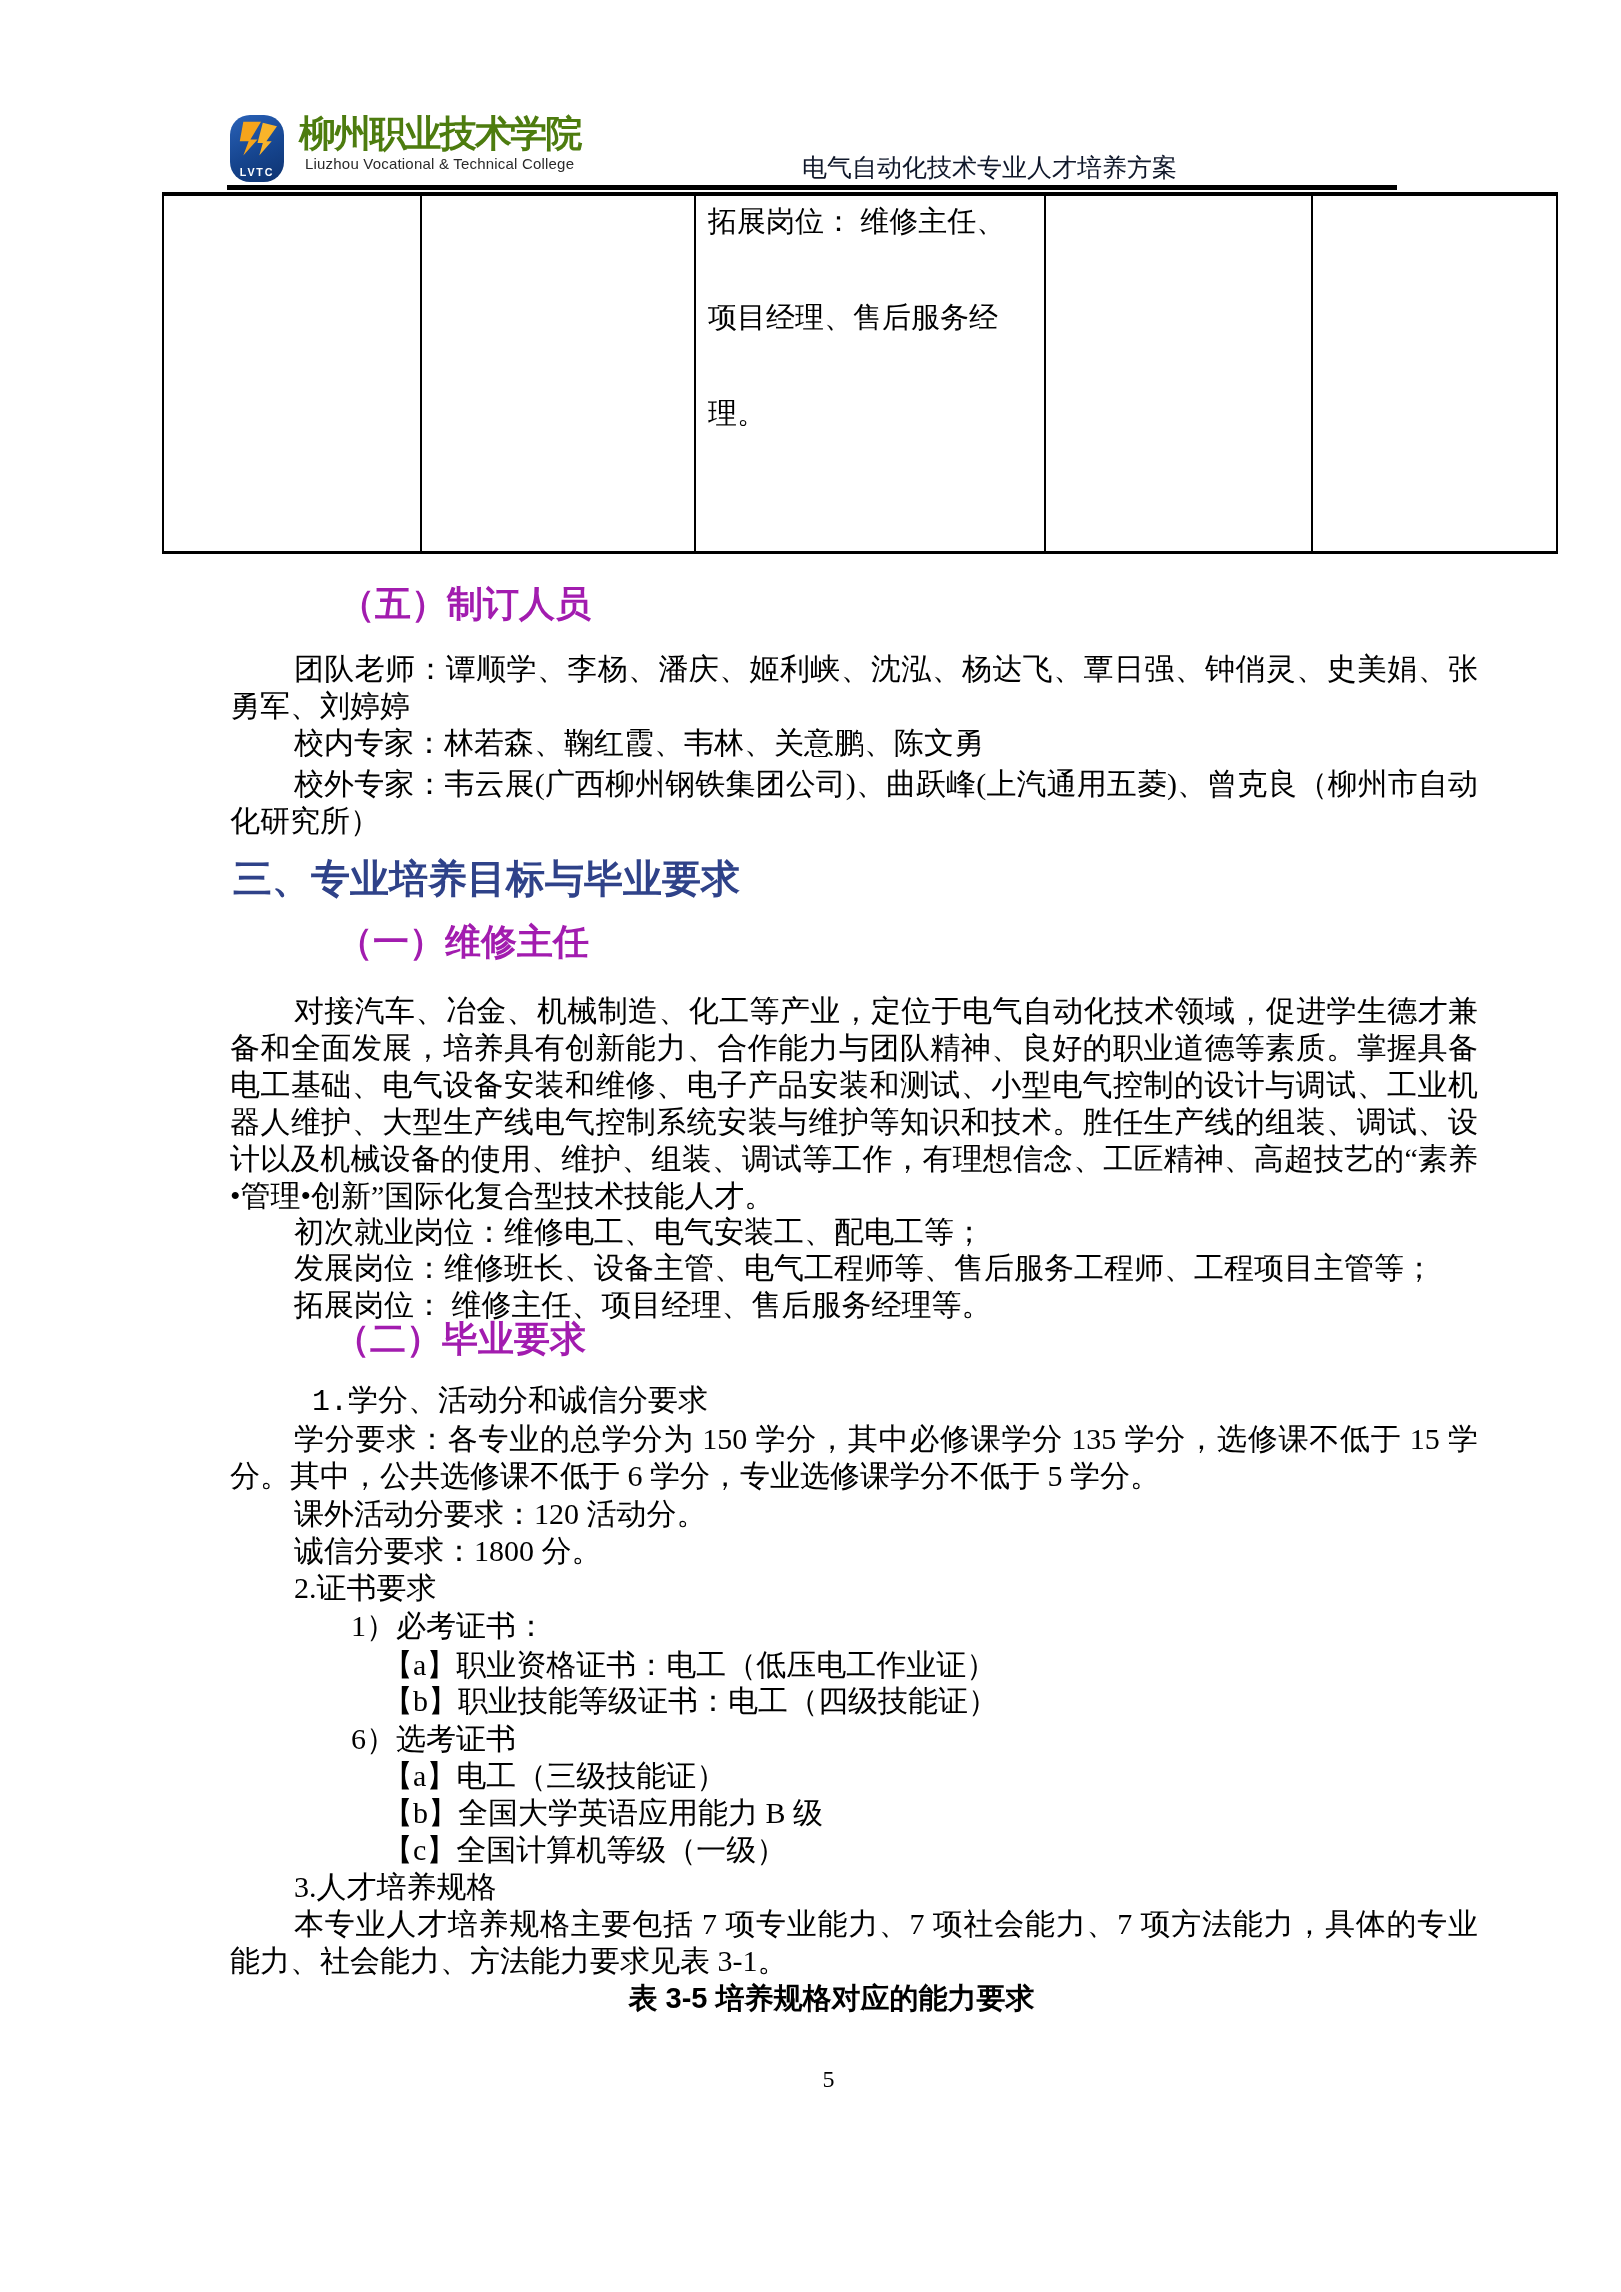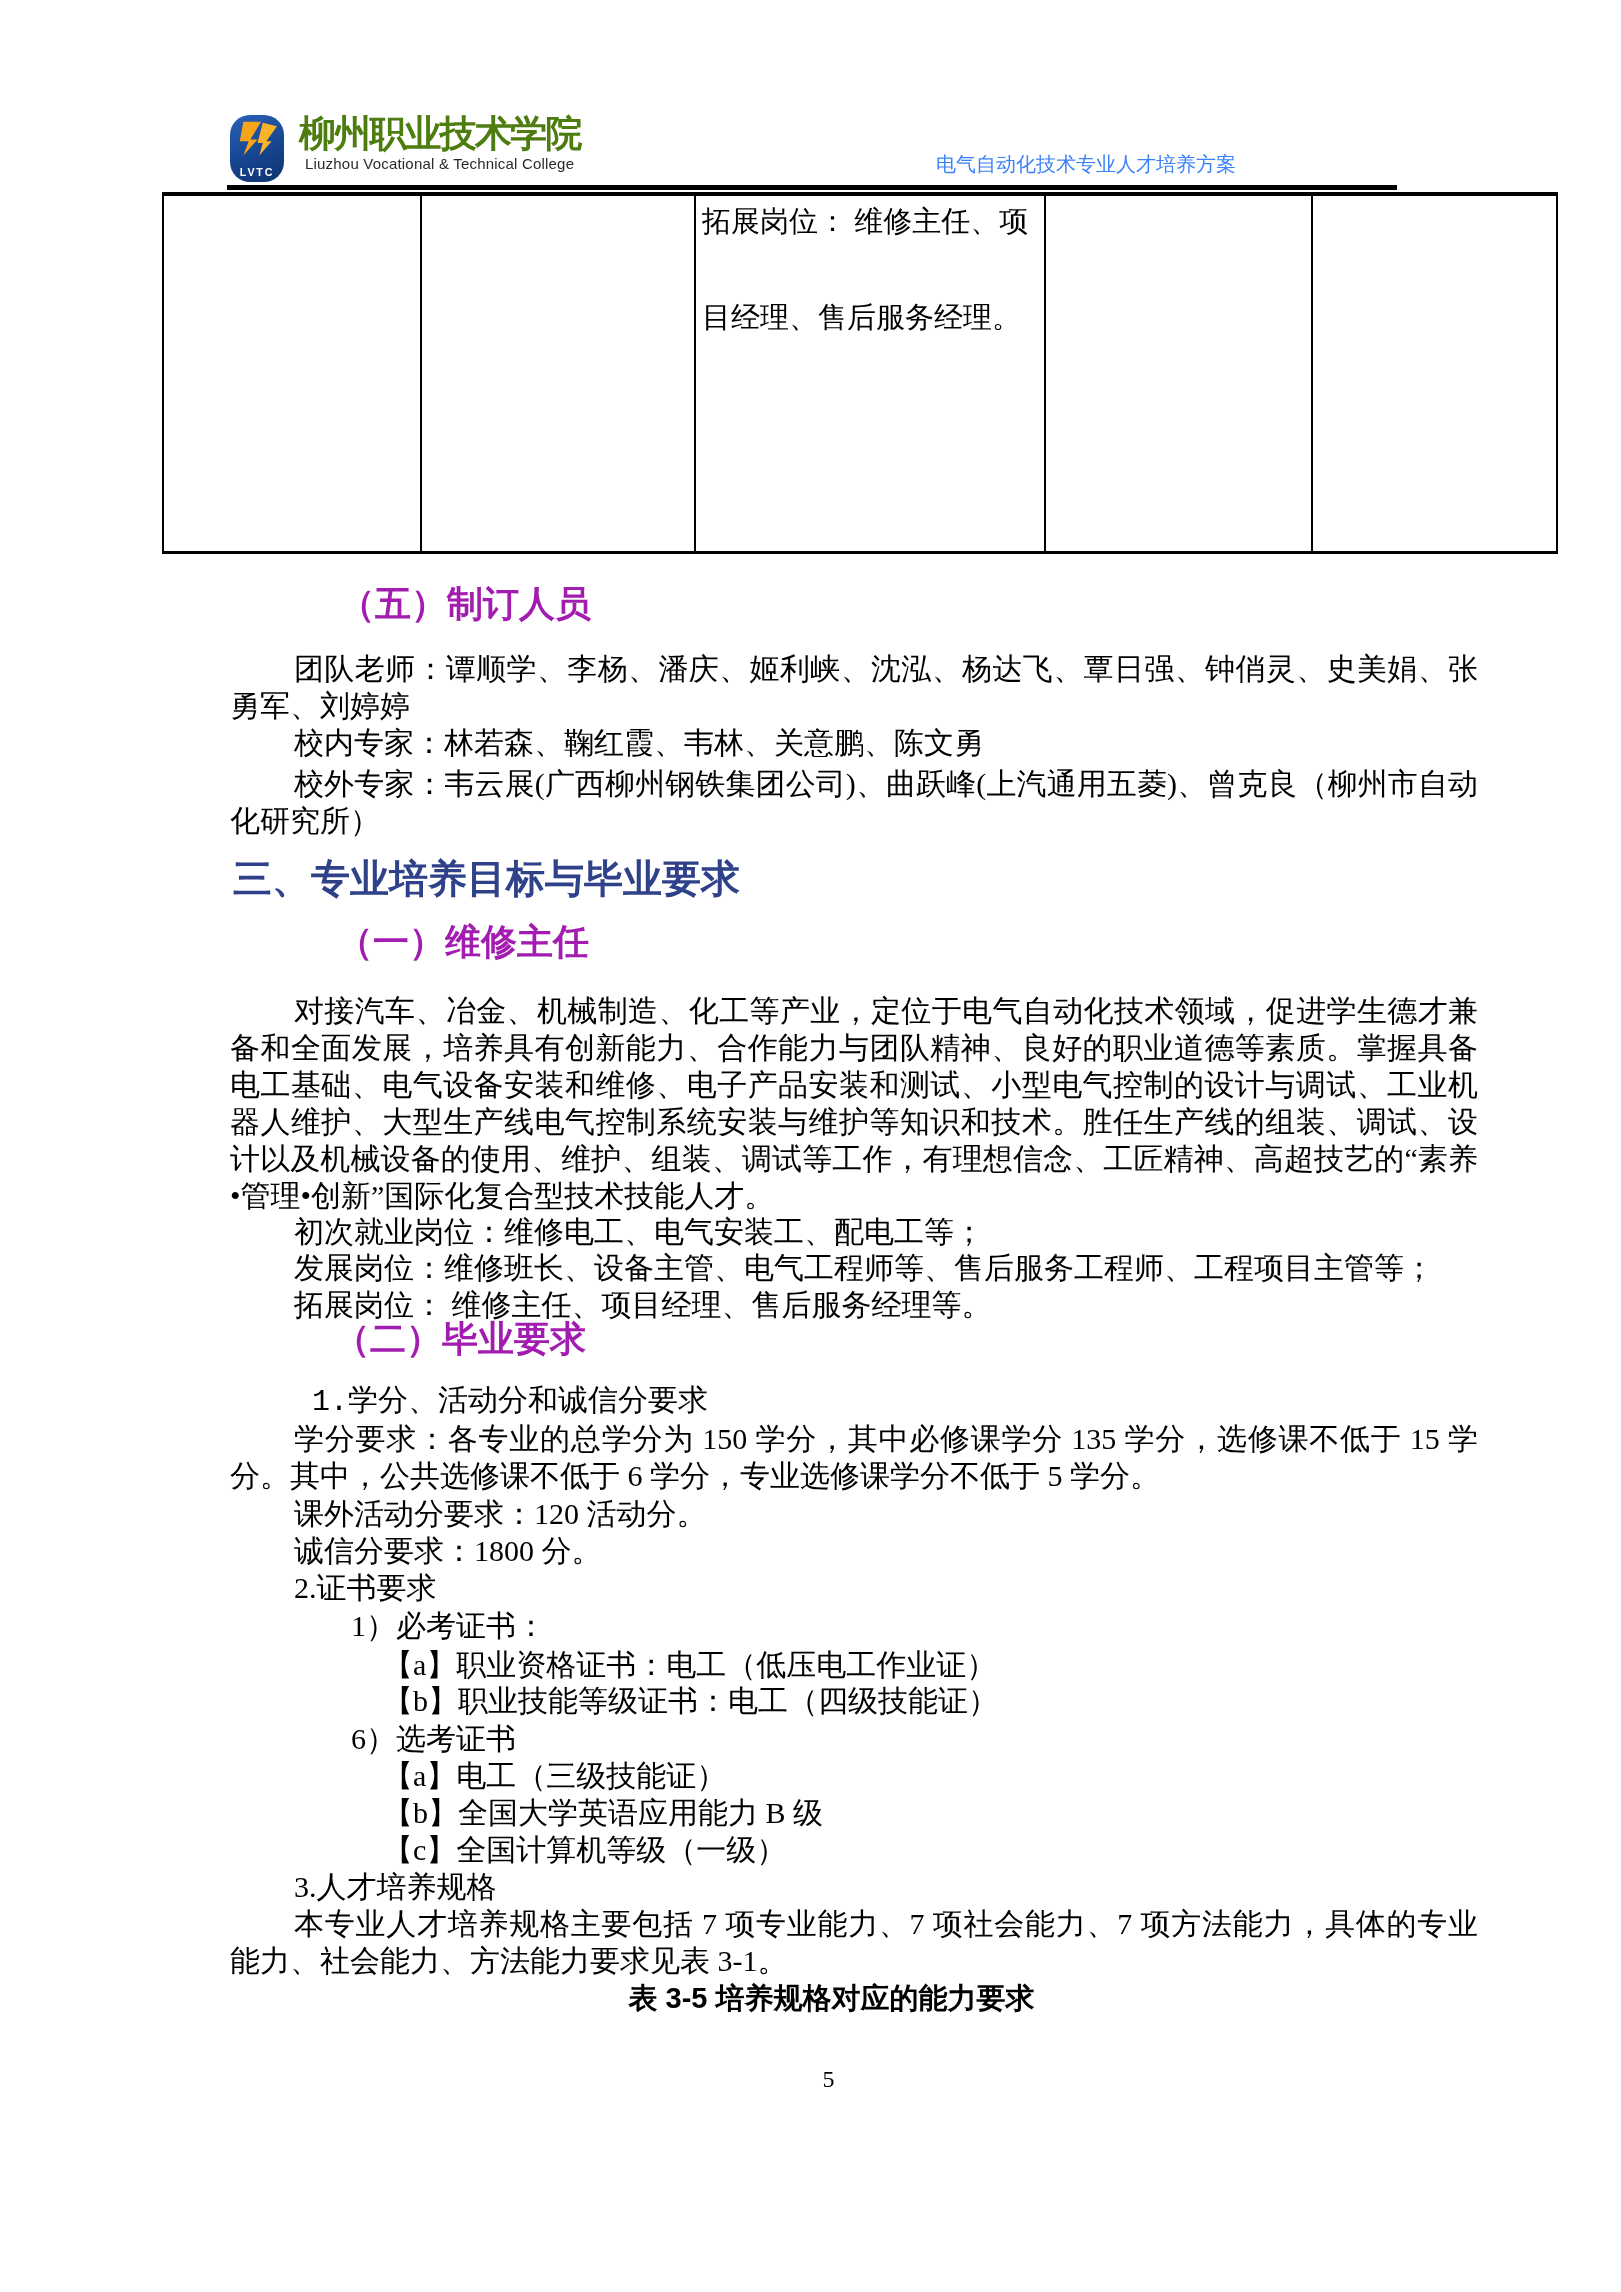--- a/index.html
+++ b/index.html
@@ -10,33 +10,33 @@
   .logo-box{position:absolute;left:230px;top:115px;width:54px;height:67px;border-radius:20px;
             background:linear-gradient(155deg,#2a62b8 0%,#16458f 55%,#0e3370 100%);}
   .logo-mark{position:absolute;left:6.2px;top:4.5px;}
   .logo-abbr{position:absolute;left:0;bottom:3.6px;width:100%;text-align:center;
              font-family:"Liberation Sans","DejaVu Sans",sans-serif;
              font-size:10.7px;font-weight:bold;color:#ffffff;letter-spacing:1.8px;}
   .college-zh{position:absolute;left:299px;top:109px;font-size:37px;font-weight:bold;
               letter-spacing:-1.8px;color:#4d7c0f;font-family:"Liberation Serif","DejaVu Serif",serif;text-align:center;}
   .college-en{position:absolute;left:305px;top:155px;font-size:15px;color:#2a2a2a;letter-spacing:0.2px;
               font-family:"Liberation Sans","DejaVu Sans",sans-serif;}
-  .doc-title{position:absolute;left:802px;top:151px;width:568px;text-align:center;
-             font-size:20px;color:#3b82f6;}
+  .doc-title{position:absolute;left:802px;top:151px;width:568px;text-align:left;
+             font-size:25px;color:#0f172a;}
   .header-rule{position:absolute;left:227px;top:185px;width:1170px;height:4.5px;background:#000;}
 
   
   .tbl{position:absolute;left:162px;top:192px;width:1396px;height:362px;box-sizing:border-box;
        border-top:4.5px solid #000;border-bottom:3.6px solid #000;
        border-left:2.7px solid #000;border-right:2.7px solid #000;
        display:flex;flex-direction:row;}
   .tbl-cell{box-sizing:border-box;border-right:2.7px solid #000;height:100%;}
   .tbl-cell:last-child{border-right:none;}
   .c1{width:258px;} .c2{width:274px;} .c3{width:350px;} .c4{width:267px;} .c5{flex:1;}
-  .cell-text{margin:-23px 0 0 0;padding:0 6px;font-size:29px;line-height:96px;
+  .cell-text{margin:-23px 0 0 0;padding:0 12px;font-size:29px;line-height:96px;
              text-align:left;word-break:break-all;}
 
   
   .bodyline{position:absolute;left:230px;width:1248px;font-size:30px;line-height:37px;
             white-space:nowrap;}
   .para{position:absolute;left:230px;width:1248px;font-size:30px;line-height:37px;
         text-align:justify;text-justify:inter-ideograph;word-break:break-all;}
   .ind2{text-indent:64px;}
   .ind-num{text-indent:82px;}
   .ind-l1{text-indent:121px;}

